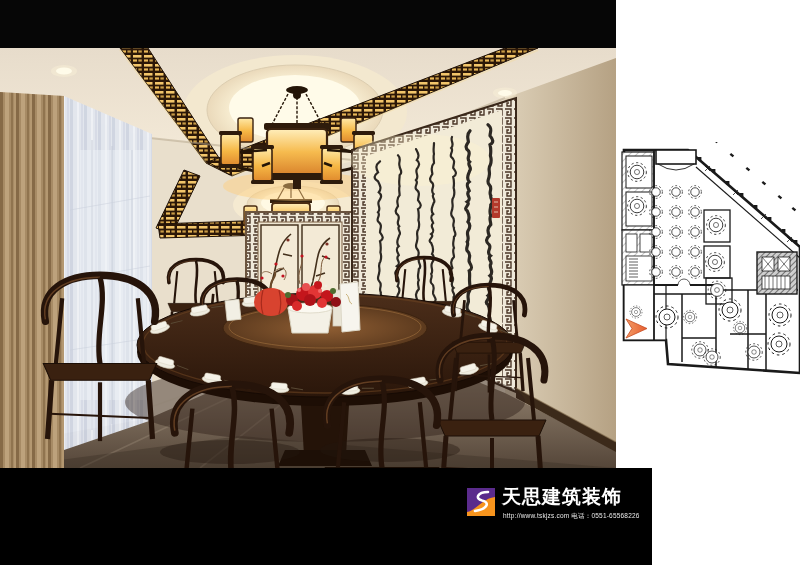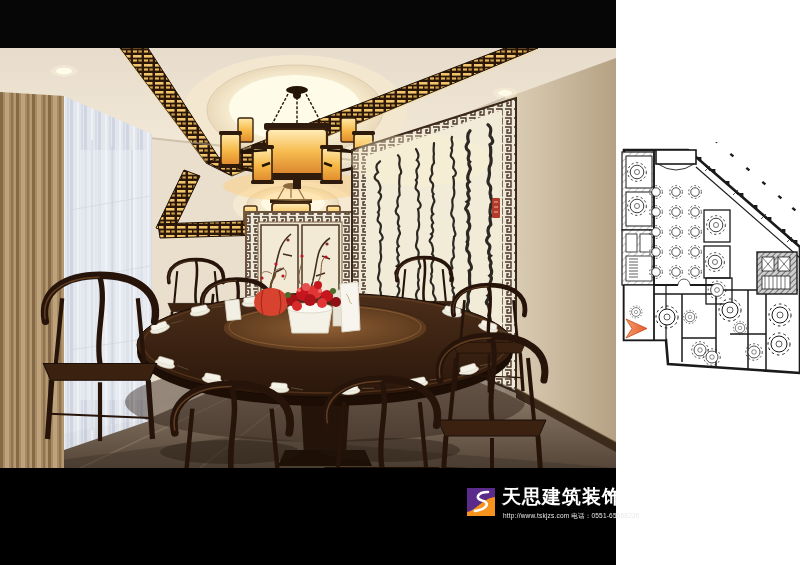--- a/index.html
+++ b/index.html
@@ -1,19 +1,19 @@
 <!DOCTYPE html>
 <html><head>
 <meta charset="utf-8">
 <style>
   html,body{margin:0;padding:0;background:#ffffff;}
   .canvas{position:relative;width:800px;height:565px;background:#ffffff;overflow:hidden;
           font-family:"Liberation Sans", sans-serif;}
   .render-panel{position:absolute;left:0;top:0;width:616px;height:468px;}
-  .footer-bar{position:absolute;left:0;top:468px;width:616px;height:97px;background:#000;}
+  .footer-bar{position:absolute;left:0;top:468px;width:616px;height:97px;background:#000;padding-left:36px;}
   .logo-box{position:absolute;left:467px;top:20px;width:28px;height:28px;}
   .brand-name{position:absolute;left:502px;top:19px;color:#fff;font-size:19px;font-weight:bold;
               letter-spacing:1px;line-height:1.1;white-space:nowrap;}
   .brand-sub{position:absolute;left:503px;top:44px;color:#e9e9e9;font-size:6.5px;
              letter-spacing:.2px;white-space:nowrap;}
   .floorplan-panel{position:absolute;left:620px;top:142px;width:180px;height:245px;}
 </style>
 </head>
 <body>
 

